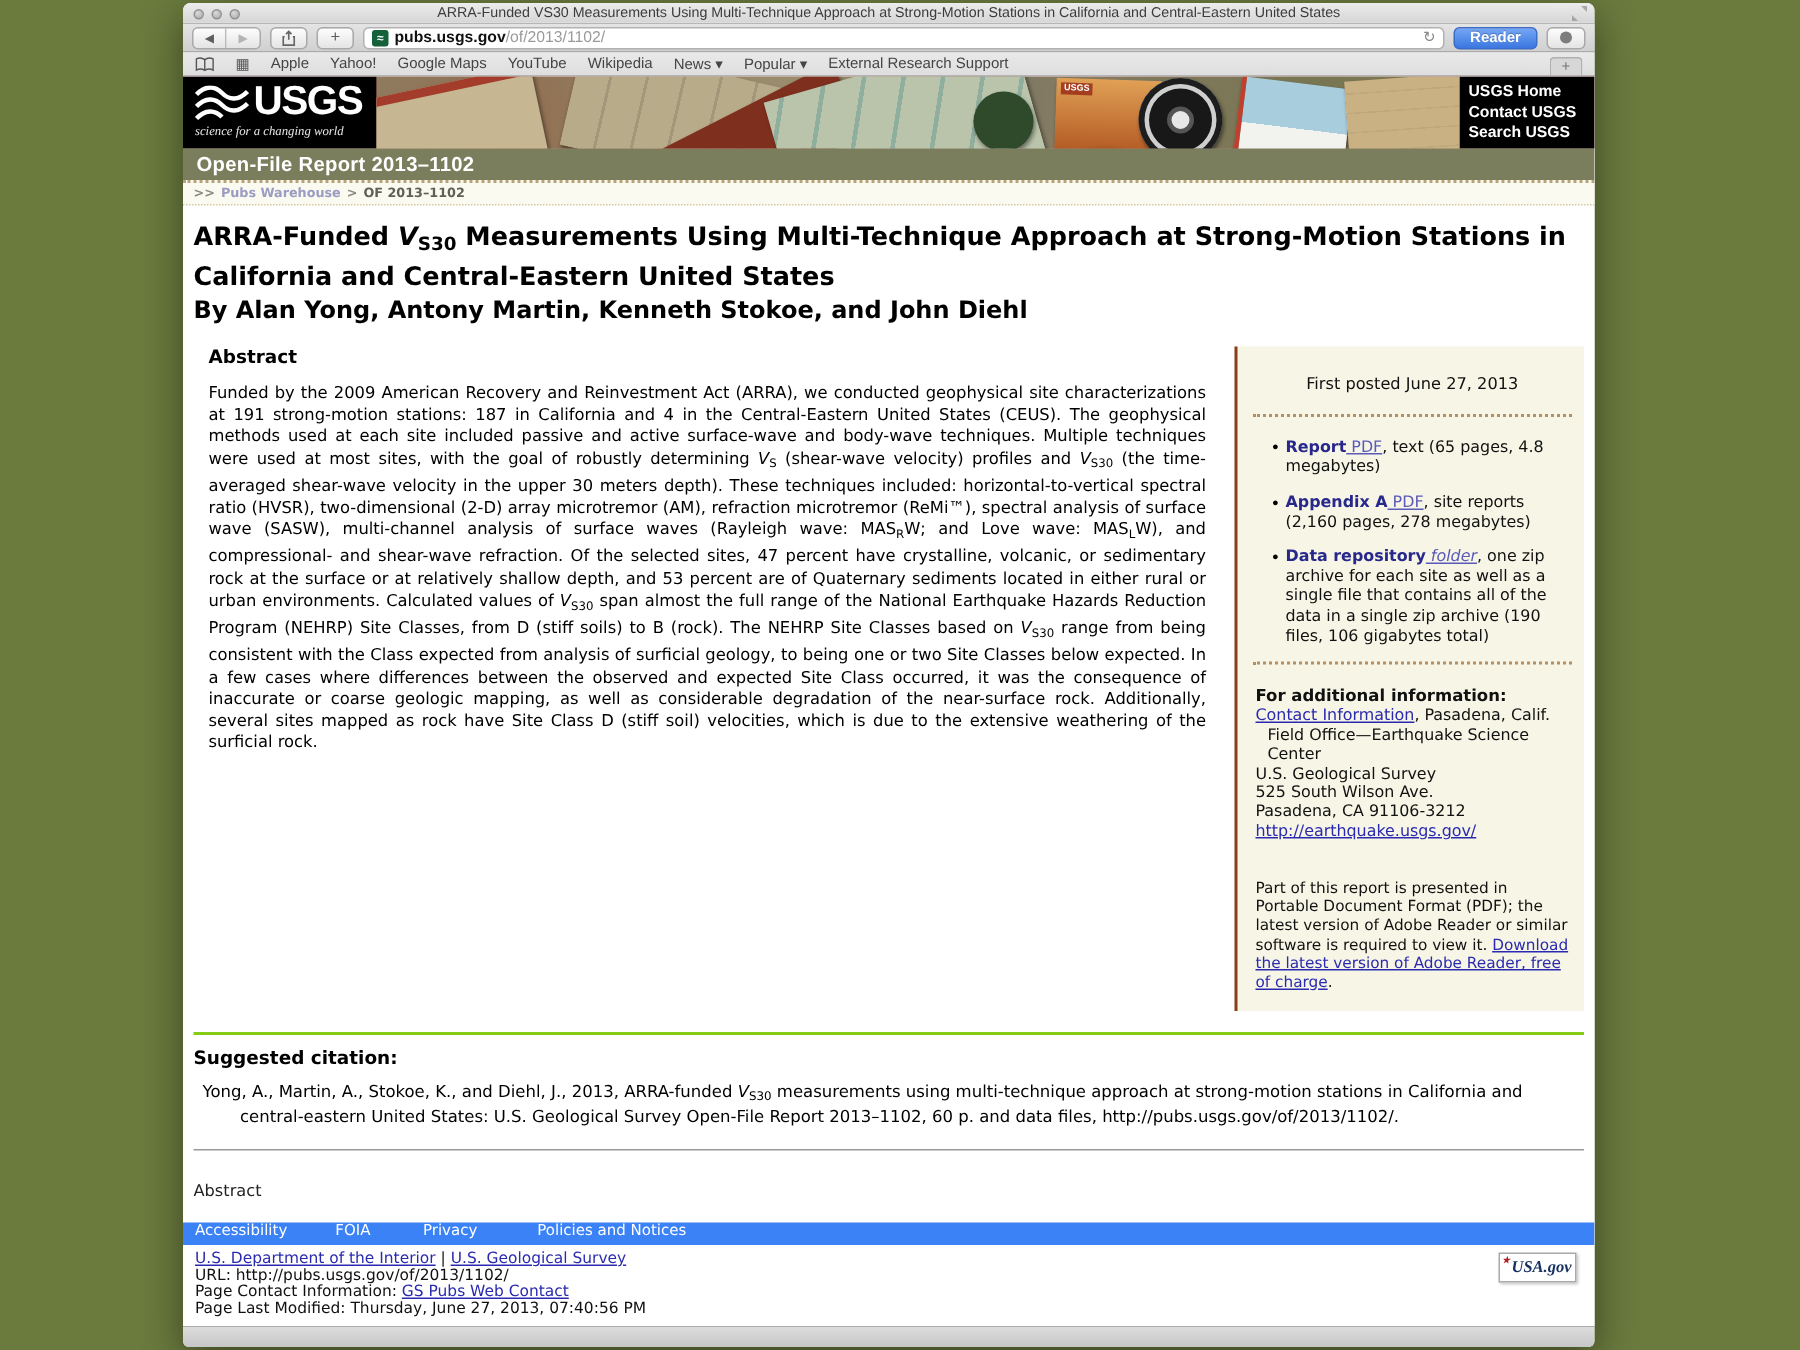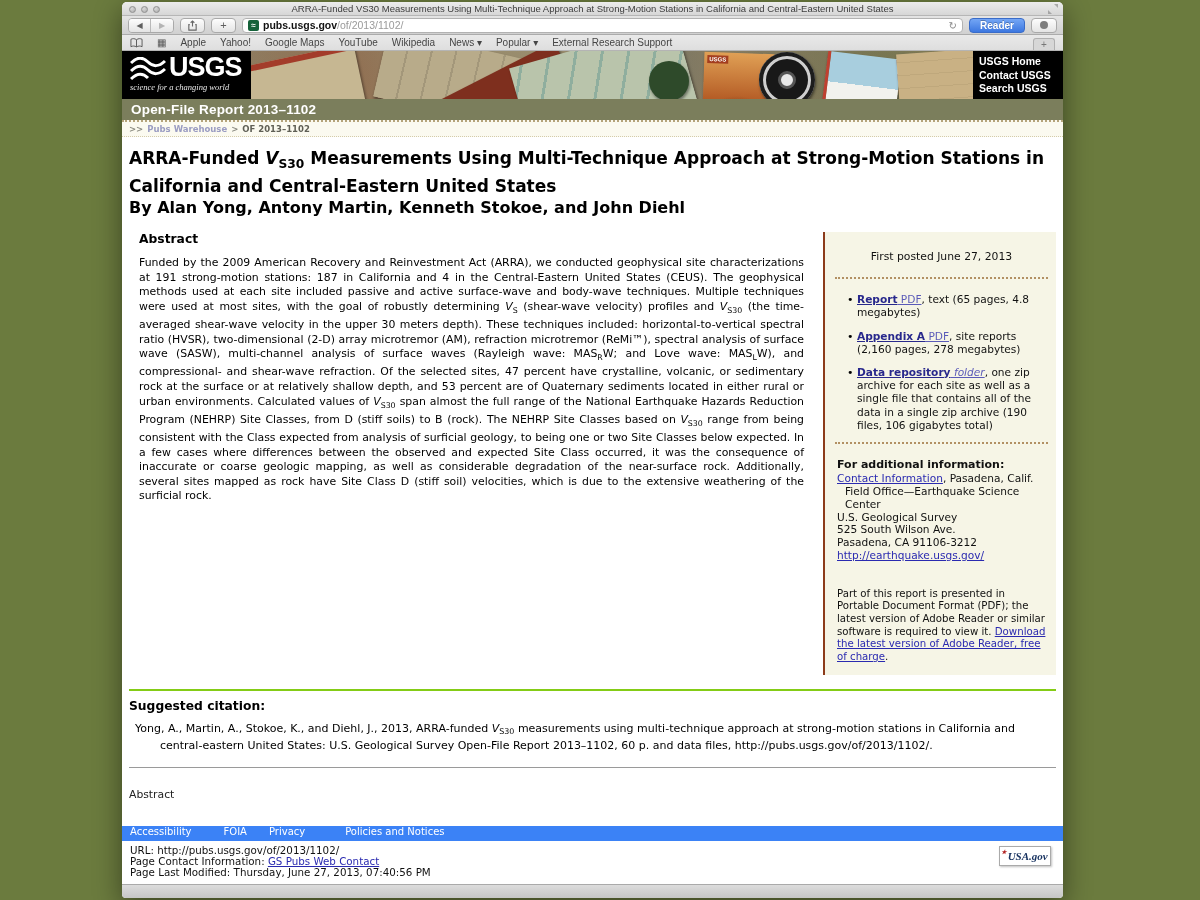--- a/index.html
+++ b/index.html
@@ -163,40 +163,40 @@
 
   .contents-sec { margin-top:11px; }
   .contents-list { list-style:none; margin-top:9px; font-size:10.8px; line-height:13.7px; color:#222; }
 
   .flex-spacer { flex:1; }
 
   .footer-bar { height:15px; flex:0 0 15px; background:#3b82f6; color:#fff;
     display:flex; align-items:flex-start; padding-left:8px; font-size:10px; }
   .footer-bar span { display:inline-block; }
   .footer-bar span:nth-child(1){ margin-right:32px; }
-  .footer-bar span:nth-child(2){ margin-right:22px; }
+  .footer-bar span:nth-child(2){ margin-right:35px; }
   .footer-bar span:nth-child(3){ margin-right:40px; }
 
   .footer-info { flex:0 0 auto; position:relative; padding:4px 8px 6px; font-size:10.3px; line-height:11px; color:#111; }
   .footer-info .row { margin-bottom:0; }
   a.blue, .blue { color:#2a2ab0; text-decoration:underline; }
   .usagov { position:absolute; right:12px; top:5px; width:52px; height:20px; background:#fff;
     border:1px solid #aaa; box-shadow:1px 1px 2px rgba(0,0,0,.25);
     display:flex; align-items:center; justify-content:center;
     font-family:"Liberation Serif", serif; font-style:italic; font-weight:bold; font-size:11px; color:#16315f; }
   .usagov b { color:#b22222; font-size:6px; position:relative; top:-4px; left:-1px; }
 
   .window-bottom { height:14px; flex:0 0 14px; background:linear-gradient(#dcdcdc,#c6c6c6);
     border-top:1px solid #aaa; border-radius:0 0 4px 4px; }
 
   
   .seg-t {}
   .seg-vi { font-style:italic; }
   .seg-sub { font-size:72%; vertical-align:-18%; }
-  .seg-blink { color:#28288c; font-weight:bold; text-decoration:underline; }
+  .seg-blink { color:#28288c; font-weight:bold; }
   .seg-link { color:#5a5ab8; text-decoration:underline; }
   .seg-ilink { color:#5a5ab8; font-style:italic; text-decoration:underline; }
 </style>
 </head>
 <body>
 
 <div class="window">
 
   <div class="titlebar">
     <span class="traffic">
@@ -347,20 +347,21 @@
     </div>
 
     <div class="footer-bar">
       <span>Accessibility</span>
       <span>FOIA</span>
       <span>Privacy</span>
       <span>Policies and Notices</span>
     </div>
 
     <div class="footer-info">
+      <div class="row"><span class="blue">U.S. Department of the Interior</span> <span>|</span> <span class="blue">U.S. Geological Survey</span></div>
       <div class="row">URL: http://pubs.usgs.gov/of/2013/1102/</div>
       <div class="row"><span>Page Contact Information: </span><span class="blue">GS Pubs Web Contact</span></div>
       <div class="row">Page Last Modified: Thursday, June 27, 2013, 07:40:56 PM</div>
       <div class="usagov">
           <b>★</b>
           <span>USA.gov</span>
         </div>
     </div>
 
   </div>

